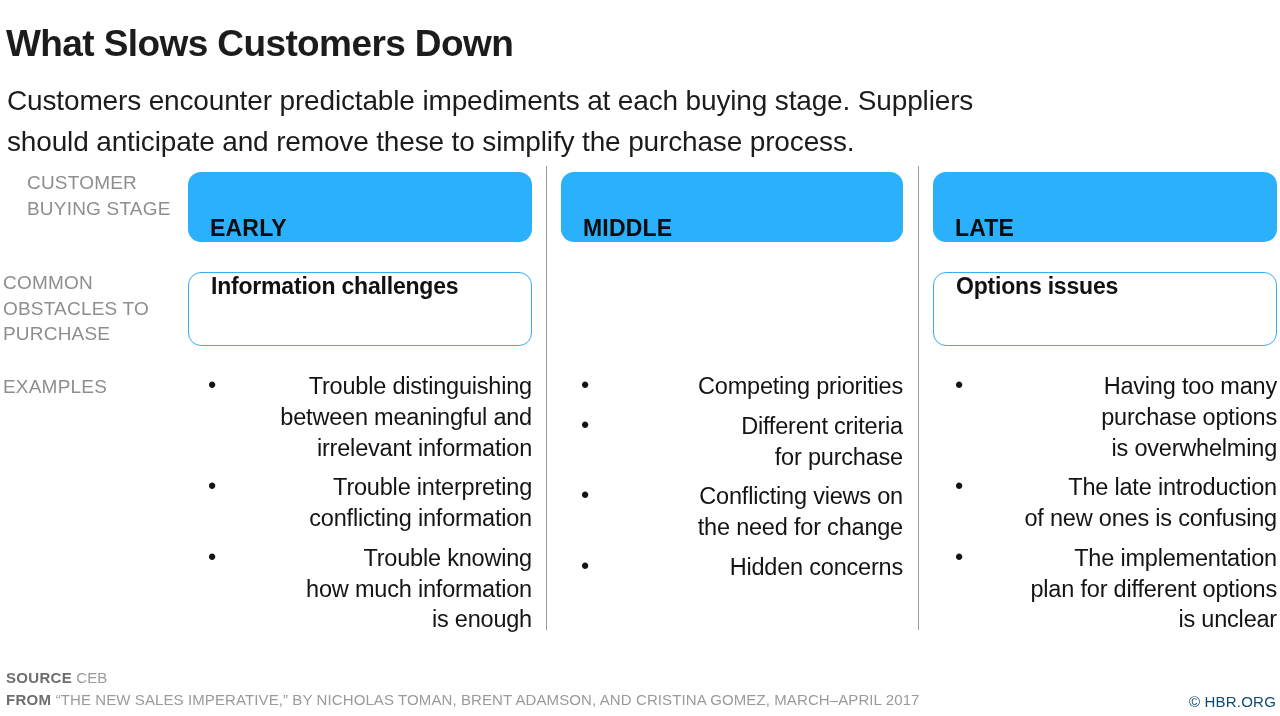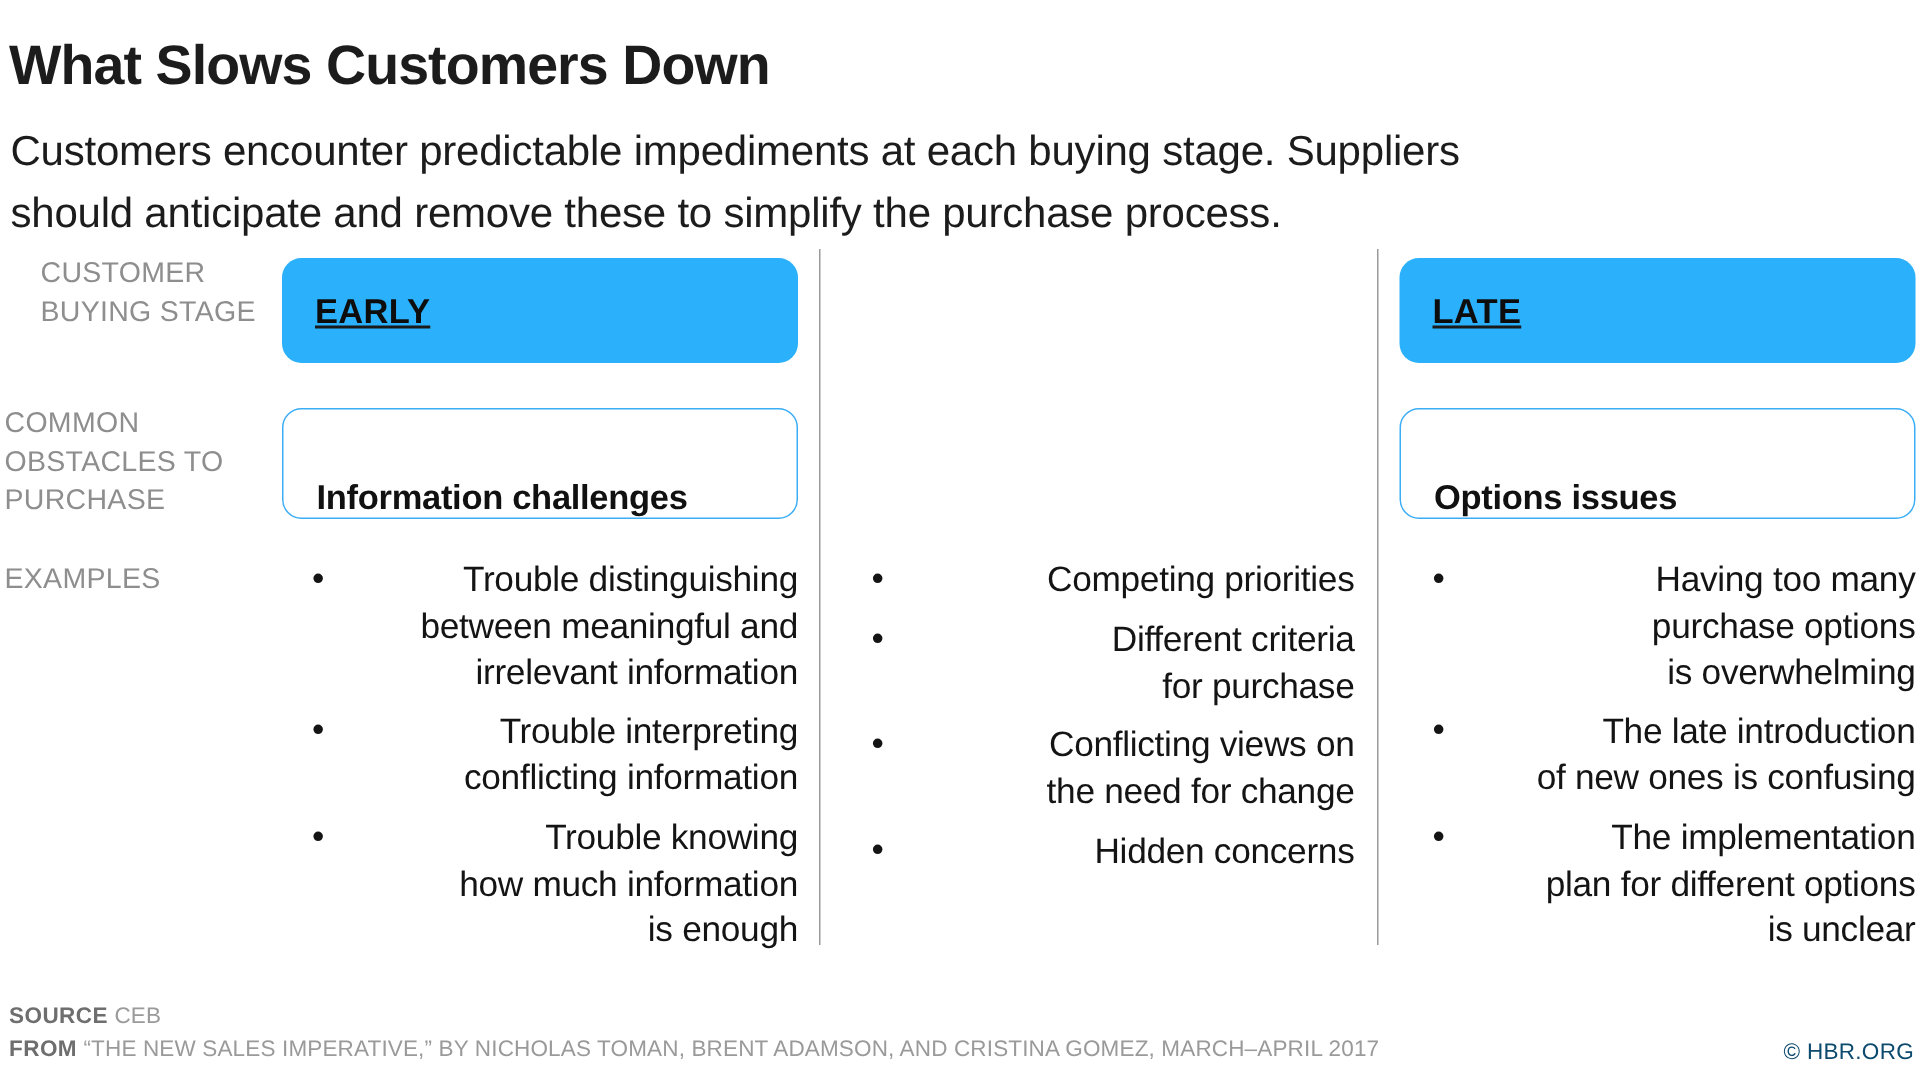--- a/index.html
+++ b/index.html
@@ -89,43 +89,42 @@
 
   .stage-box {
     position: absolute;
     top: 172px;
     left: 0;
     right: 0;
     height: 70px;
     background: #2bb0fb;
     border-radius: 13px;
     display: flex;
-    align-items: center;
-    text-decoration: underline;
+    align-items: flex-end;
   }
   .stage-label {
     font-size: 23px;
     font-weight: bold;
     letter-spacing: 0.2px;
     color: #0d0d0d;
     padding-left: 22px;
   }
 
   .obstacle-box {
     position: absolute;
     top: 272px;
     left: 0;
     right: 0;
     height: 74px;
     background: #ffffff;
     border: 1.6px solid #3badf5;
     border-radius: 13px;
     box-sizing: border-box;
     display: flex;
-    align-items: flex-end;
+    align-items: flex-start;
   }
   .obstacle-label {
     font-size: 23px;
     font-weight: bold;
     letter-spacing: -0.2px;
     color: #111111;
     padding-left: 22px;
   }
 
   .examples {
@@ -233,20 +232,23 @@
         <li>
           <span class="bullet">•</span>
           <span class="etext">Trouble knowing
 how much information
 is enough</span>
         </li>
       </ul>
     </div>
 
     <div class="col c2">
+      <div class="stage-box">
+        <span class="stage-label">MIDDLE</span>
+      </div>
       <ul class="examples">
         <li>
           <span class="bullet">•</span>
           <span class="etext">Competing priorities</span>
         </li>
         <li>
           <span class="bullet">•</span>
           <span class="etext">Different criteria
 for purchase</span>
         </li>

